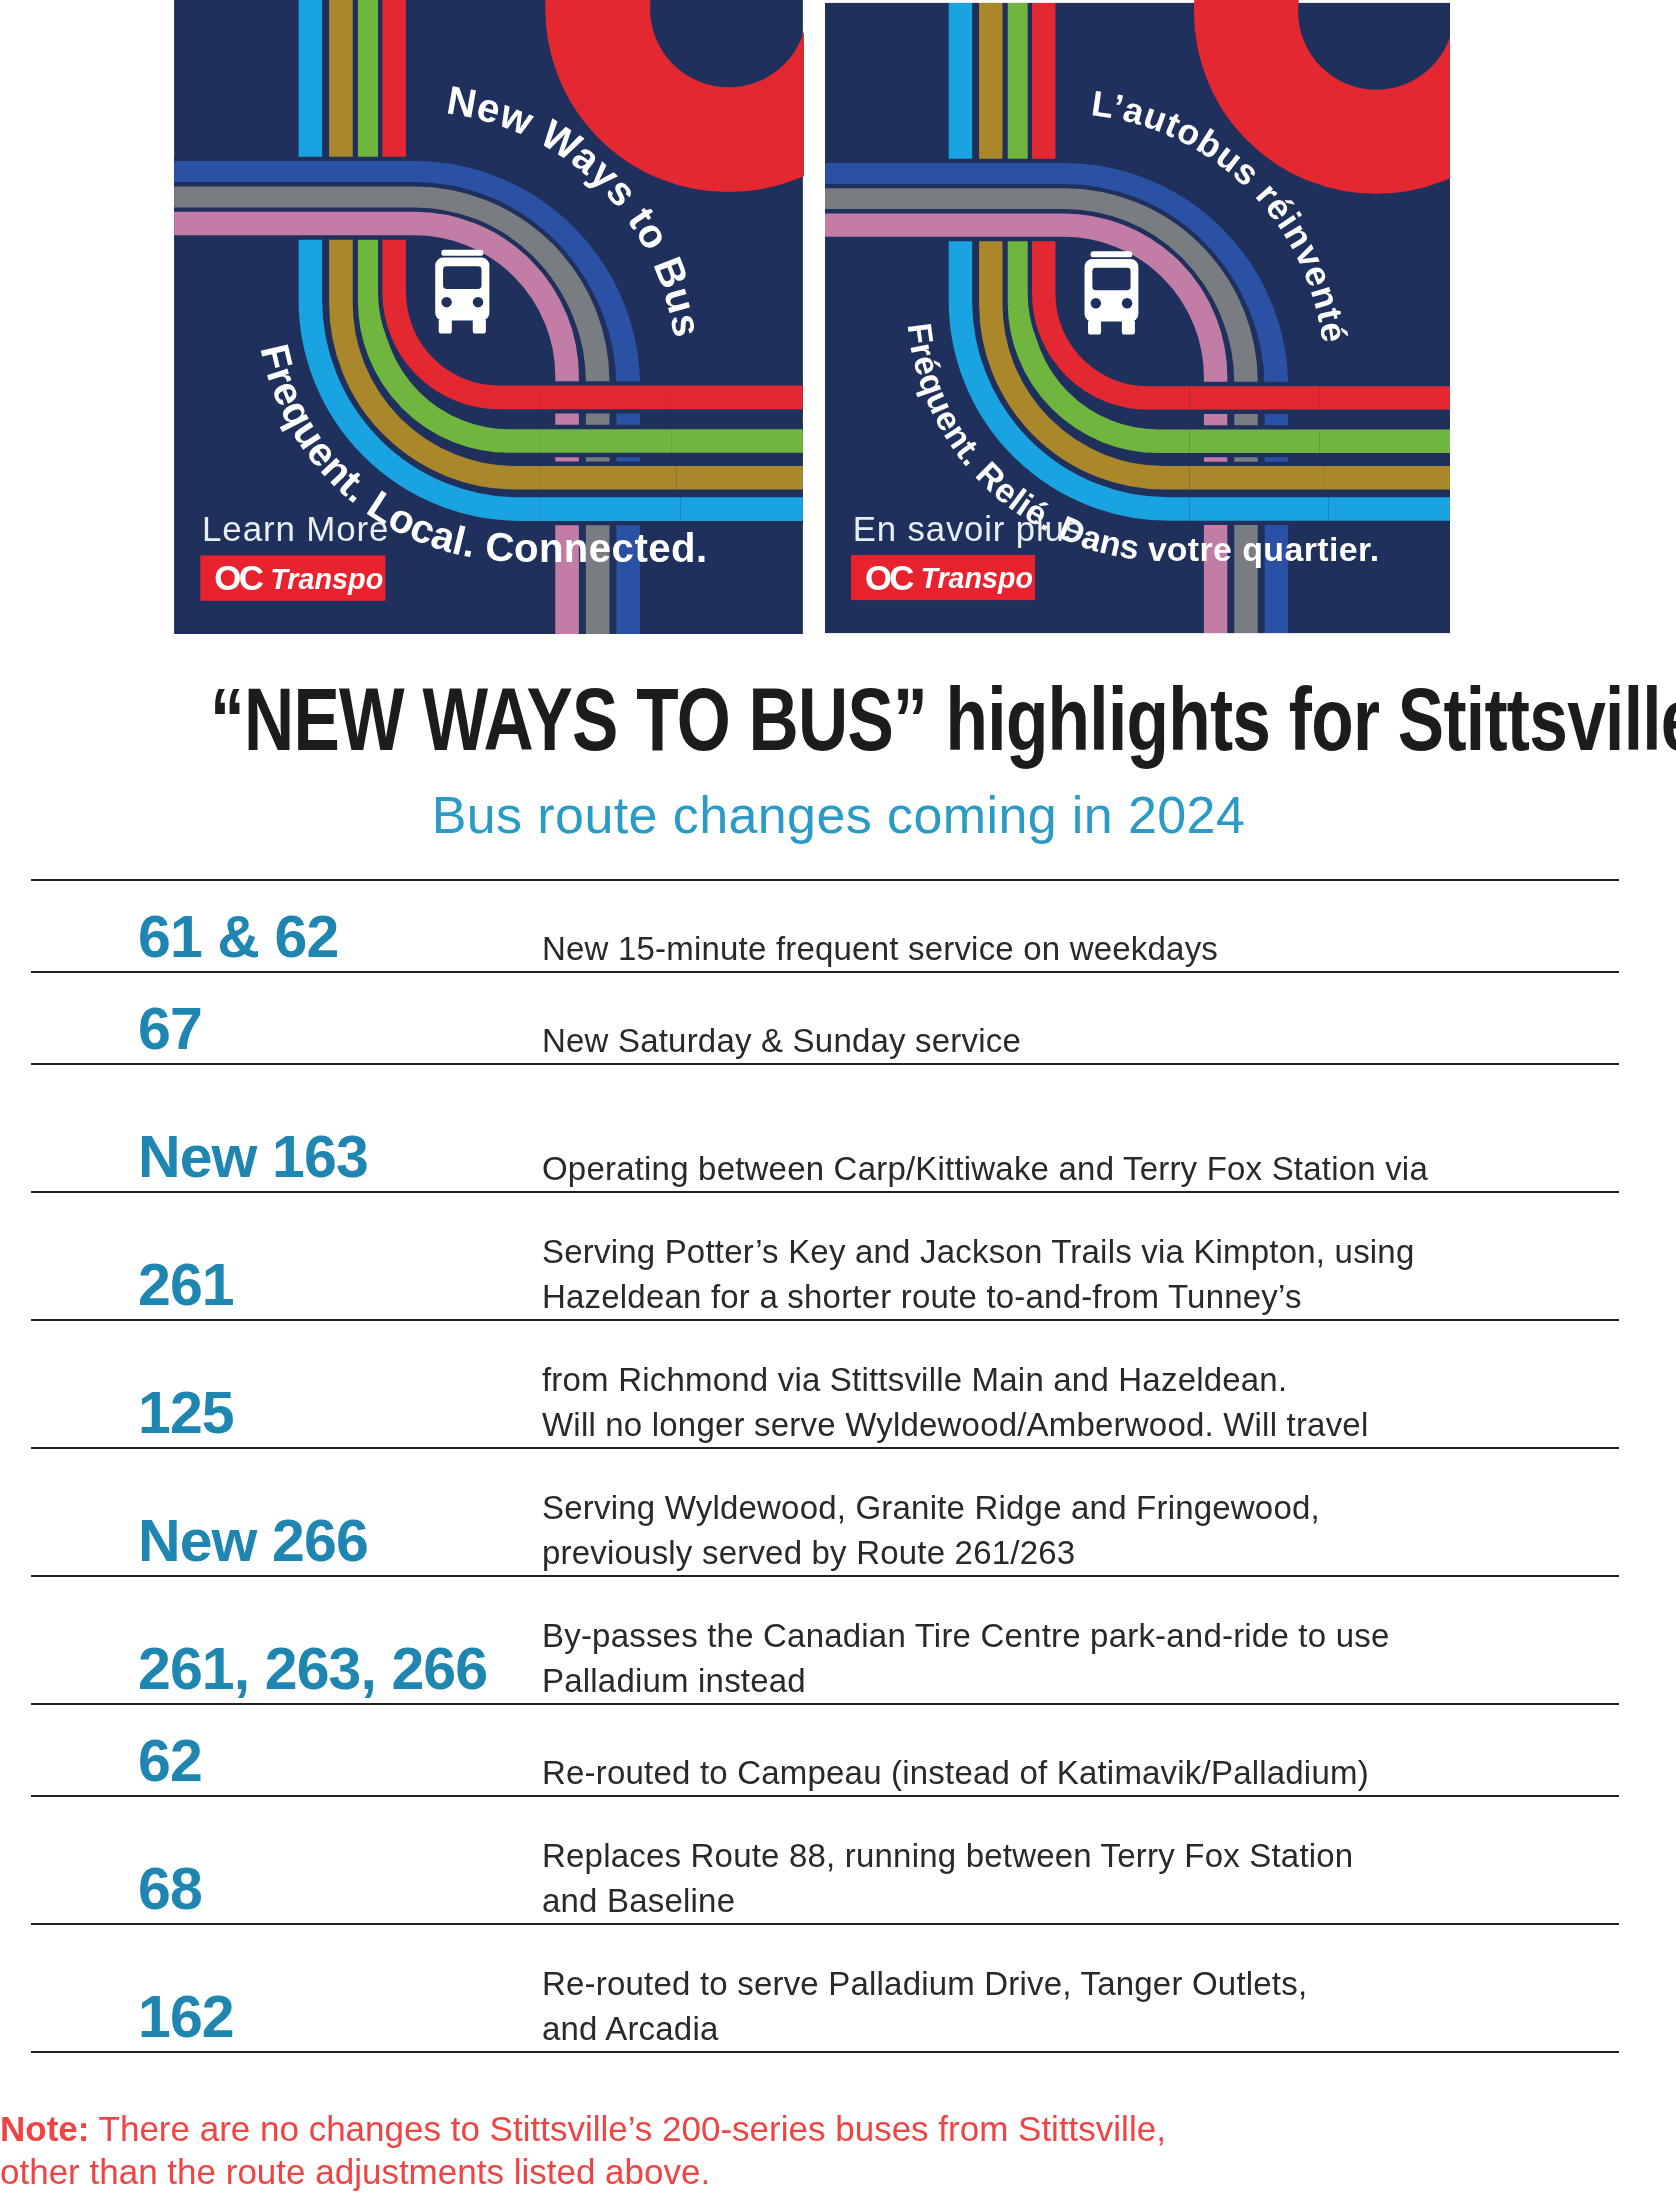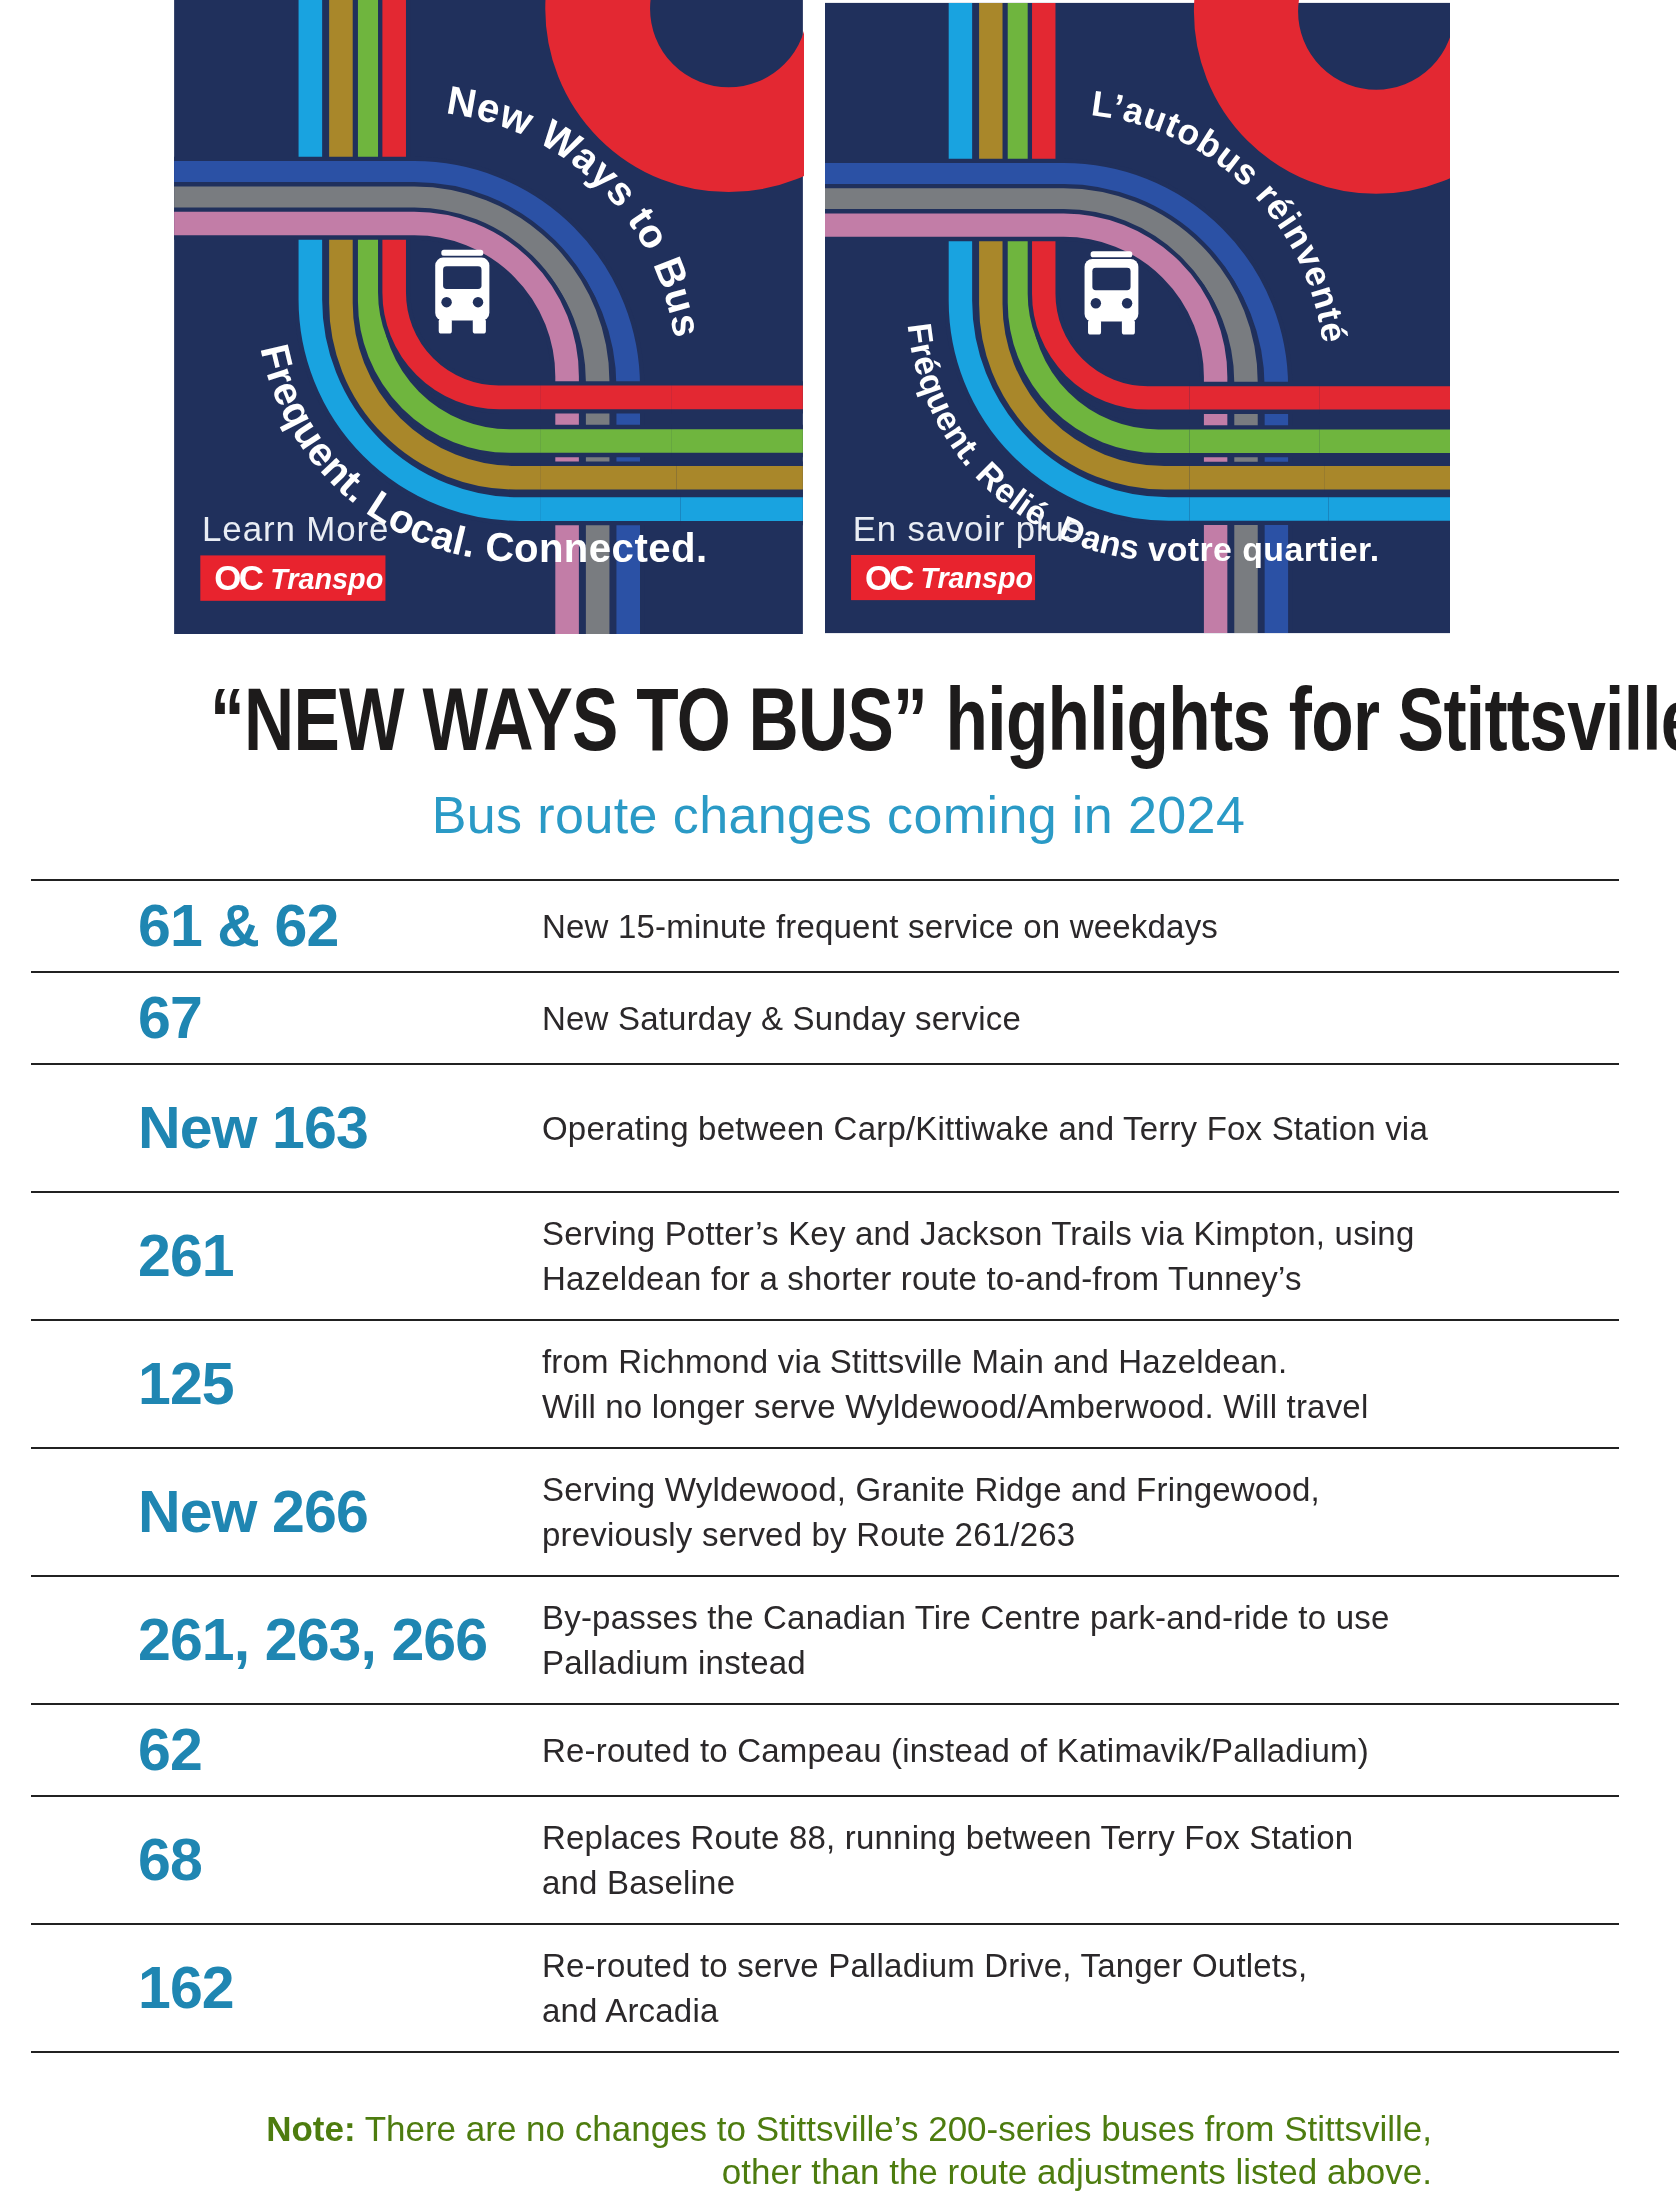--- a/index.html
+++ b/index.html
@@ -35,34 +35,34 @@
   .page-subtitle{
     position:absolute;top:784px;left:0;width:1677px;text-align:center;
     font-size:52px;color:#2a9ac6;letter-spacing:0.4px;line-height:63px;
   }
 
   
   .routes-table{
     position:absolute;top:879px;left:31px;width:1588px;
     border-bottom:2.6px solid #212121;
   }
-  .t-row{display:flex;align-items:center;border-top:2.6px solid #212121;box-sizing:border-box}
+  .t-row{display:flex;align-items:flex-end;border-top:2.6px solid #212121;box-sizing:border-box}
   .t-row.s{height:92px}
   .t-row.d{height:128px}
   .route-cell{
     width:511px;min-width:511px;padding-left:107px;box-sizing:border-box;
     font-size:59px;font-weight:bold;color:#1f86b2;letter-spacing:-0.9px;
   }
   .desc-cell{font-size:33px;color:#2b282a;line-height:45px;letter-spacing:0.2px}
   .desc-line{display:block}
 
   
   .note-block{
-    position:absolute;top:2107px;left:0;width:1432px;text-align:right;
-    font-size:35px;color:#4d7c0f;line-height:43px;
+    position:absolute;top:2107px;left:0;width:1432px;text-align:left;
+    font-size:35px;color:#ef4444;line-height:43px;
   }
   .note-label{font-weight:bold}
 </style>
 </head>
 <body>
 
 <div class="banner left">
   <svg viewBox="0 0 720 726" width="631" height="634">
     <rect width="720" height="726" fill="#20305c"></rect>
     <circle cx="635" cy="10" r="150" fill="none" stroke-width="120" stroke="#e32832"></circle>

